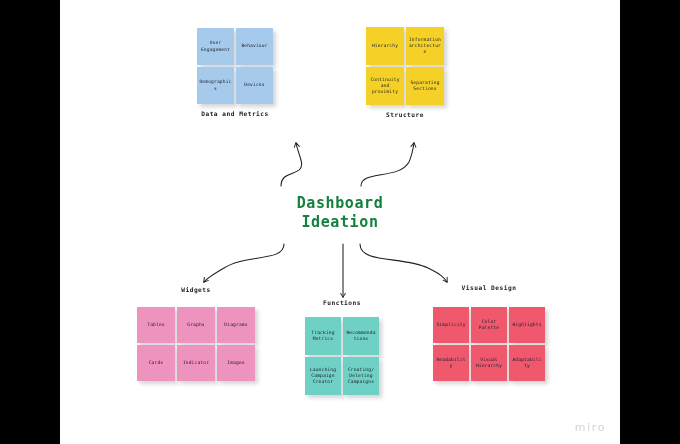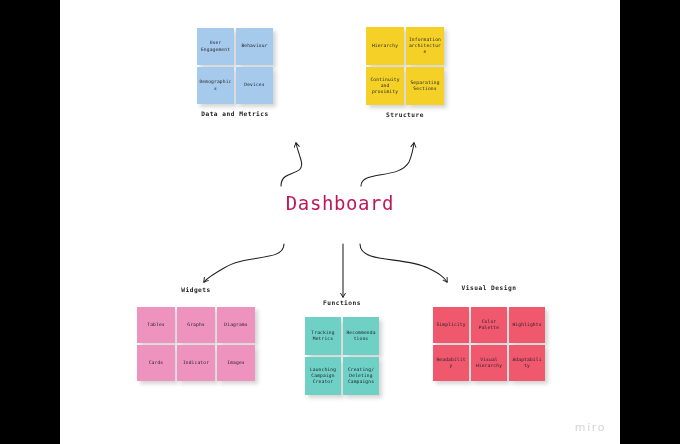--- a/index.html
+++ b/index.html
@@ -32,24 +32,24 @@
     pointer-events: none;
   }
 
   
   .center-title {
     position: absolute;
     left: 0;
     width: 560px;
     top: 194px;
     text-align: center;
-    font-size: 19px;
-    font-weight: normal;
+    font-size: 15px;
+    font-weight: bold;
     letter-spacing: 0.6px;
-    color: #be185d;
+    color: #15803d;
     line-height: 19px;
   }
   .center-title .l2 { display: block; }
 
   
   .cluster { position: absolute; }
   .grid {
     display: grid;
     gap: 2px;
   }
@@ -119,20 +119,21 @@
         <path d="M224,244 C224,262 186,254 164,268 C152,275 147,278 144,282"></path>
 
         <path d="M283,244 L283,297"></path>
 
         <path d="M300,244 C300,264 344,256 368,268 C380,274 384,277 387,282"></path>
       </g>
     </svg>
 
     <div class="center-title">
       <span class="l1">Dashboard</span>
+      <span class="l2">Ideation</span>
     </div>
 
     <div class="cluster" id="cluster-data" style="left:137px; top:28px;">
       <div class="grid">
         <div class="note" style="background: rgb(166, 202, 236);">
             <span>User Engagement</span>
           </div>
         <div class="note" style="background: rgb(166, 202, 236);">
             <span>Behaviour</span>
           </div>

